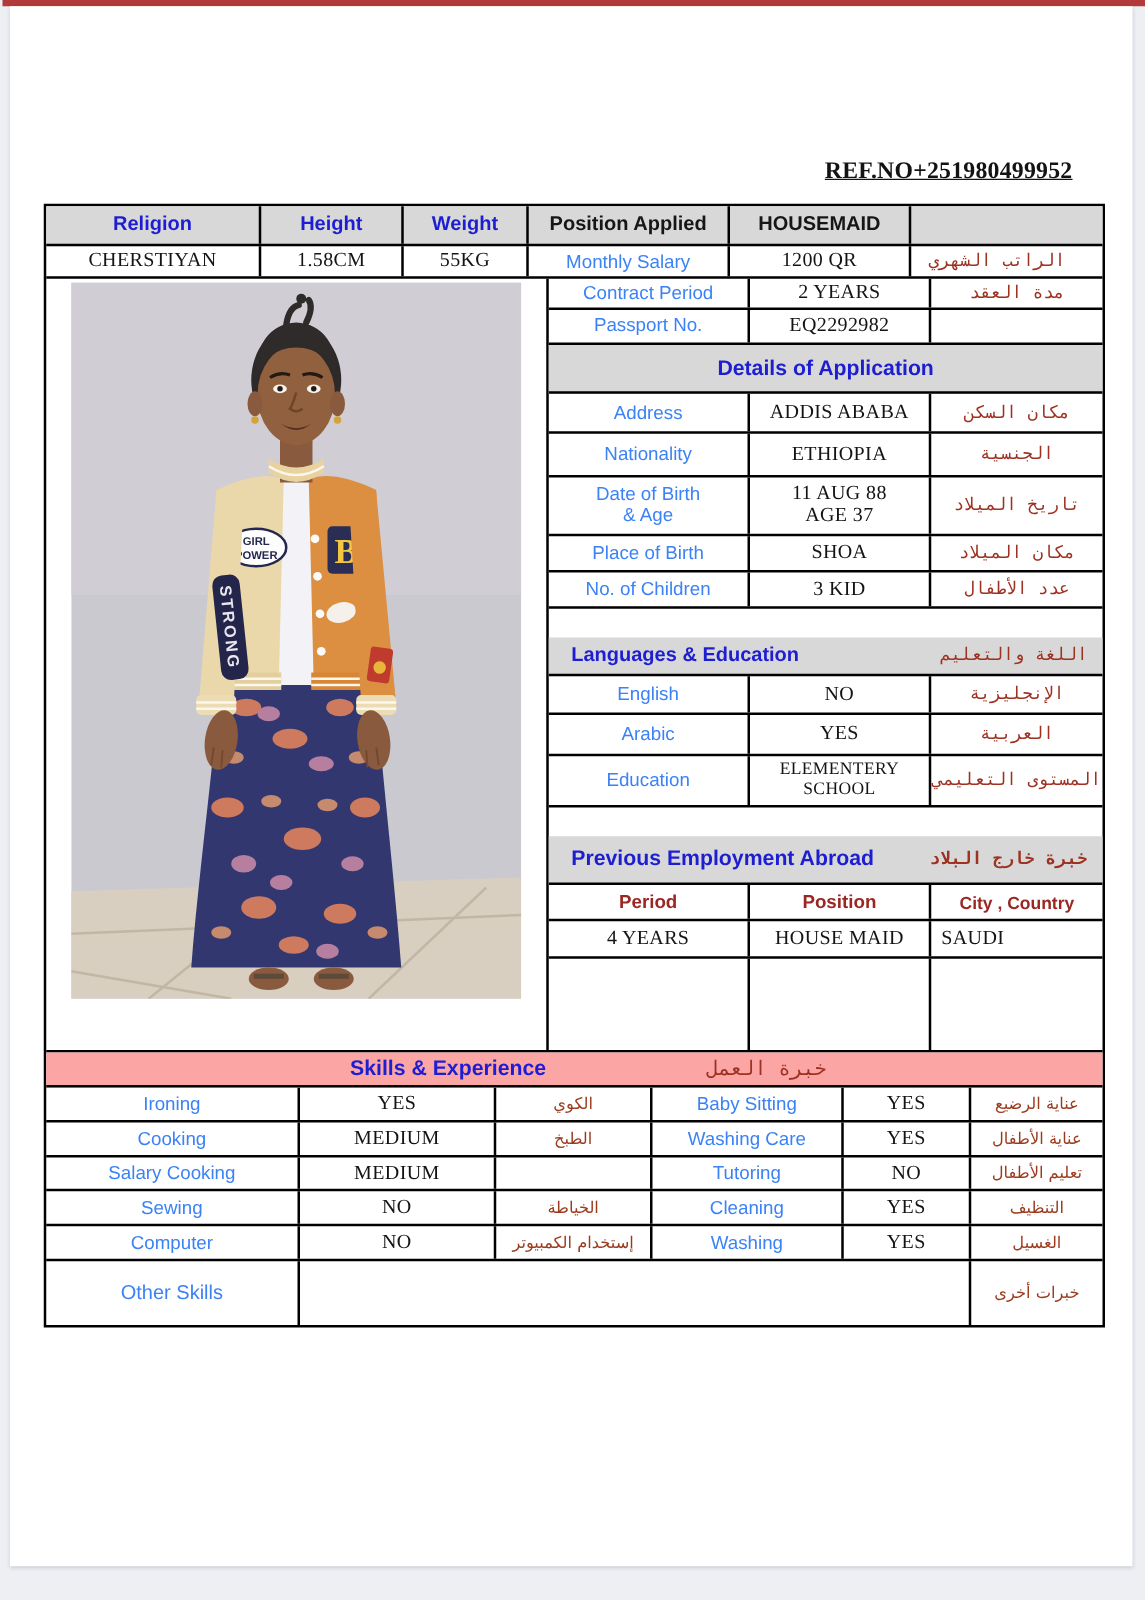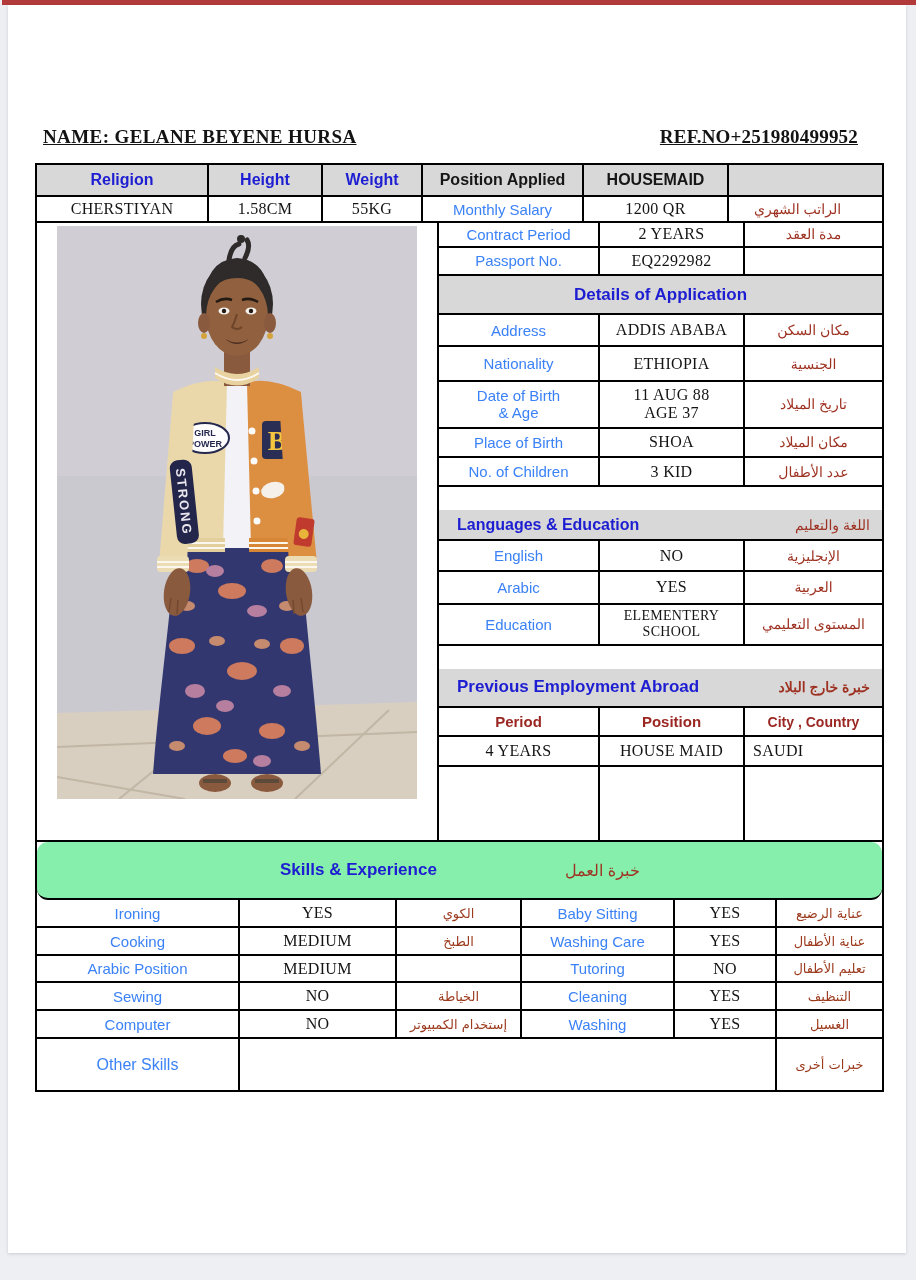--- a/index.html
+++ b/index.html
@@ -21,48 +21,47 @@
   
   .mid{display:flex;height:619px;border-bottom:2px solid #000;}
   .photo-cell{width:402px;border-right:2px solid #000;padding:3px 0 0 20px;}
   .right-col{width:443px;display:flex;flex-direction:column;}
   .w1{width:161px}.w2{width:145px}.w3{width:137px}
   .h25{height:25px}.h29{height:29px}.h30{height:30px}.h31{height:31px}.h32{height:32px}
   .h33{height:33px}.h34{height:34px}.h35{height:35px}.h40{height:40px}.h42{height:42px}
   .h48{height:48px}.h75{height:75px}
   .nob{border-bottom:none;}
   
-  .band{position:relative;height:58px;background:#86efac;border-bottom:2px solid #000;border-radius:11px;}
+  .band{position:relative;height:28px;background:#fca5a5;border-bottom:2px solid #000;}
   .band .t1{position:absolute;left:243px;top:50%;transform:translateY(-50%);}
   .band .t2{position:absolute;left:528px;top:50%;transform:translateY(-50%);}
   .s1{width:203px}.s2{width:157px}.s3{width:125px}.s4{width:153px}.s5{width:102px}.s6{width:105px}
   .sspan{width:537px}
   .h28{height:28px}.h27{height:27px}.h51{height:51px}
   
   .lbl{color:#3b82f6;font-size:15px;}
   .lblb{color:#9b2723;font-size:15px;font-weight:bold;}
   .val{font-family:"Liberation Serif",serif;font-size:16px;color:#141414;letter-spacing:.3px;}
   .blue{color:#1d1dd2;font-weight:bold;font-size:16px;}
   .bigblue{color:#1d1dd2;font-weight:bold;font-size:17px;}
   .blackb{color:#161616;font-weight:bold;font-size:16px;}
-  .ar{color:#9e3222;font-family:Liberation Sans, sans-serif;font-size:14px;direction:rtl;}
+  .ar{color:#9e3222;font-family:Liberation Mono, monospace;font-size:14px;direction:rtl;}
   .ar-sm{color:#9c3a1d;font-family:"DejaVu Sans",sans-serif;font-size:13px;direction:rtl;}
   .two{flex-direction:column;line-height:1.15;}
   .between{justify-content:space-between;padding:0 12px 0 18px;align-items:center;display:flex;margin-top:23px;}
   .center{justify-content:center;align-items:center;display:flex;}
   .leftpad{justify-content:flex-start;padding-left:8px;text-align:left;}
 </style>
 </head>
 <body>
 
 <div class="canvas">
   <div class="top-red-bar"></div>
   <div class="page">
 
-    <div class="name-line">NAME: GELANE BEYENE HURSA</div>
     <div class="ref-line">REF.NO+251980499952</div>
 
     <div class="doc-table">
 
       <div class="trow r1 gray">
         <div class="cell c1 blue">Religion</div>
         <div class="cell c2 blue">Height</div>
         <div class="cell c3 blue">Weight</div>
         <div class="cell c4 blackb">Position Applied</div>
         <div class="cell c5 blackb">HOUSEMAID</div>
@@ -316,21 +315,21 @@
       </div>
       <div class="srow h28">
         <div class="cell s1 lbl">Cooking</div>
         <div class="cell s2 val">MEDIUM</div>
         <div class="cell s3 ar-sm">الطبخ</div>
         <div class="cell s4 lbl">Washing Care</div>
         <div class="cell s5 val">YES</div>
         <div class="cell s6 ar-sm">عناية الأطفال</div>
       </div>
       <div class="srow h27">
-        <div class="cell s1 lbl">Arabic Position</div>
+        <div class="cell s1 lbl">Salary Cooking</div>
         <div class="cell s2 val">MEDIUM</div>
         <div class="cell s3 ar-sm"></div>
         <div class="cell s4 lbl">Tutoring</div>
         <div class="cell s5 val">NO</div>
         <div class="cell s6 ar-sm">تعليم الأطفال</div>
       </div>
       <div class="srow h28">
         <div class="cell s1 lbl">Sewing</div>
         <div class="cell s2 val">NO</div>
         <div class="cell s3 ar-sm">الخياطة</div>

